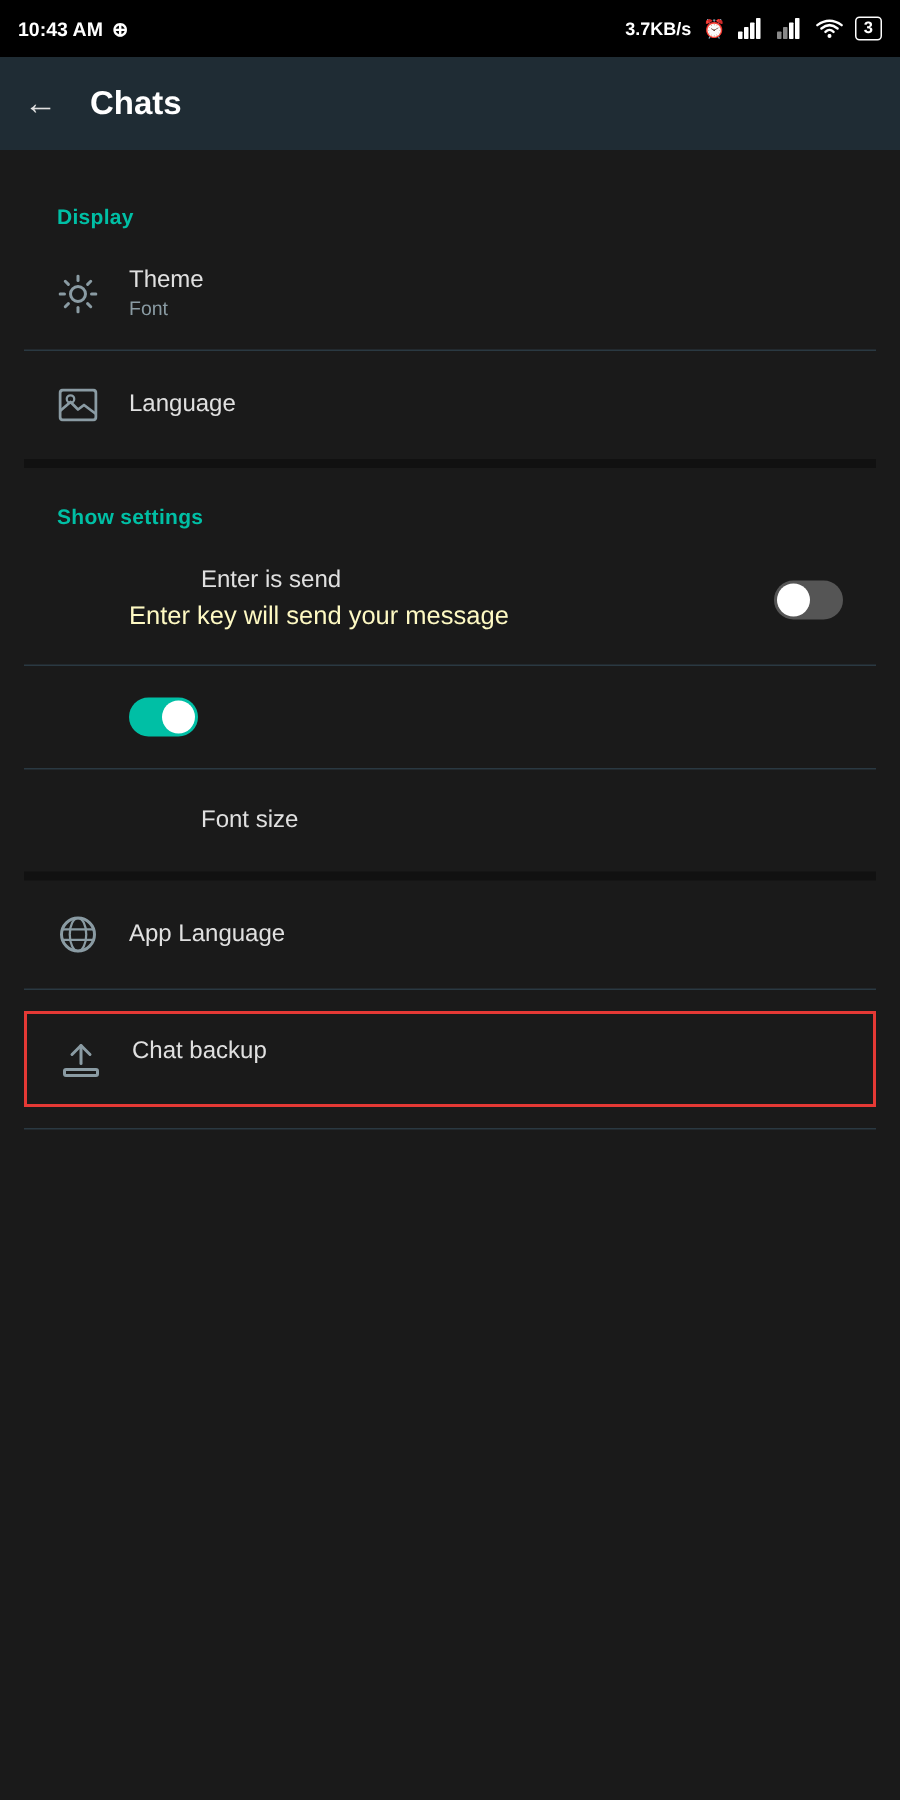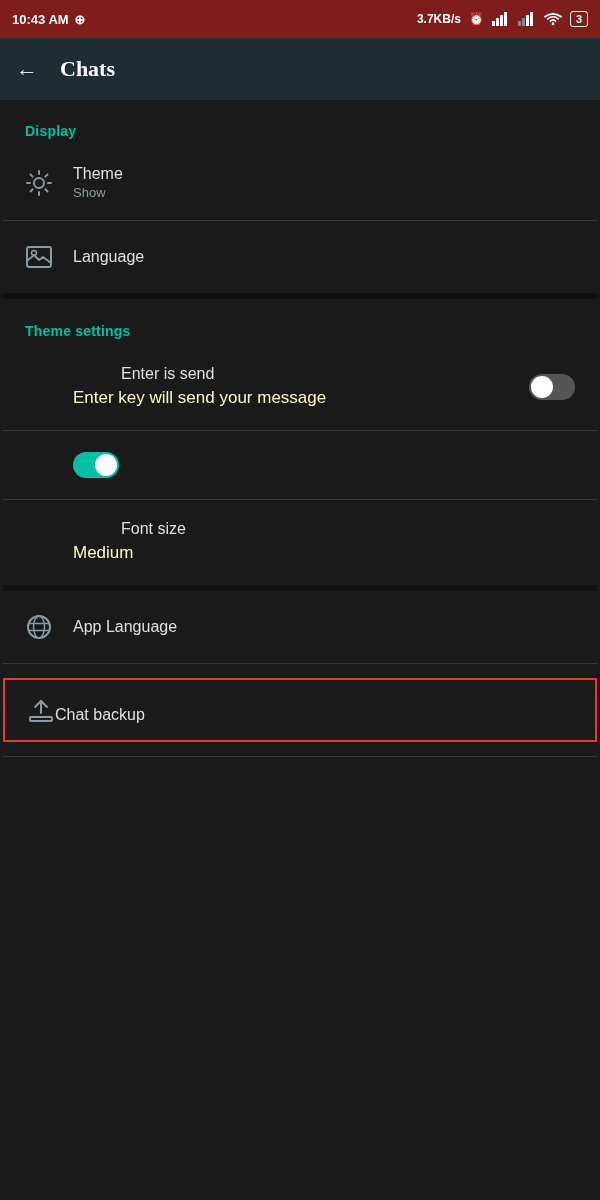--- a/index.html
+++ b/index.html
@@ -8,21 +8,21 @@
       width: 600px;
       min-height: 1200px;
       background: #1a1a1a;
       font-family: 'Segoe UI', Arial, sans-serif;
       color: #e0e0e0;
       position: relative;
     }
 
     
     .status-bar {
-      background: #7f1d1d;
+      background: #000000;
       height: 38px;
       display: flex;
       align-items: center;
       justify-content: space-between;
       padding: 0 12px;
       font-size: 13px;
       color: #fff;
       font-weight: 600;
     }
     .status-left { display: flex; align-items: center; gap: 6px; }
@@ -39,26 +39,25 @@
     }
     .header-back {
       color: #e0e0e0;
       font-size: 22px;
       cursor: pointer;
     }
     .header-title {
       font-size: 22px;
       font-weight: 600;
       color: #fff;
-      font-family: Liberation Serif, serif;
     }
 
     
     .content {
-      padding: 3px;
+      padding: 16px;
     }
 
     
     .section-label {
       padding: 20px 22px 10px 22px;
       font-size: 14px;
       font-weight: 600;
       color: #00bfa5;
       letter-spacing: 0.2px;
     }
@@ -150,22 +149,23 @@
     
     .section-divider {
       height: 6px;
       background: #111;
       margin: 4px 0;
     }
 
     
     .chat-backup-item {
       display: flex;
-      align-items: flex-end;
+      align-items: flex-start;
       padding: 16px 22px;
+      gap: 20px;
       cursor: pointer;
       min-height: 64px;
       border: 2px solid #e53935;
       margin: 14px 0;
     }
 
     
     svg { display: block; }
   </style>
 </head>
@@ -228,42 +228,42 @@
         <line x1="1" y1="13" x2="4" y2="13" stroke="#8a9ba3" stroke-width="2" stroke-linecap="round"></line>
         <line x1="22" y1="13" x2="25" y2="13" stroke="#8a9ba3" stroke-width="2" stroke-linecap="round"></line>
         <line x1="4.5" y1="4.5" x2="6.6" y2="6.6" stroke="#8a9ba3" stroke-width="2" stroke-linecap="round"></line>
         <line x1="19.4" y1="19.4" x2="21.5" y2="21.5" stroke="#8a9ba3" stroke-width="2" stroke-linecap="round"></line>
         <line x1="21.5" y1="4.5" x2="19.4" y2="6.6" stroke="#8a9ba3" stroke-width="2" stroke-linecap="round"></line>
         <line x1="6.6" y1="19.4" x2="4.5" y2="21.5" stroke="#8a9ba3" stroke-width="2" stroke-linecap="round"></line>
       </svg>
     </div>
     <div class="item-text">
       <div class="item-title">Theme</div>
-      <div class="item-subtitle">Show</div>
+      <div class="item-subtitle">Font</div>
     </div>
   </div>
 
   <div class="divider"></div>
 
   <div class="list-item">
     <div class="item-icon">
       <svg width="26" height="22" viewBox="0 0 26 22">
         <rect x="1" y="1" width="24" height="20" rx="2" fill="none" stroke="#8a9ba3" stroke-width="2"></rect>
         <circle cx="8" cy="7" r="2.5" fill="none" stroke="#8a9ba3" stroke-width="1.5"></circle>
         <polyline points="1,15 8,9 13,14 17,11 25,17" fill="none" stroke="#8a9ba3" stroke-width="1.8" stroke-linejoin="round"></polyline>
       </svg>
     </div>
     <div class="item-text">
       <div class="item-title">Language</div>
     </div>
   </div>
 
   <div class="section-divider"></div>
 
-  <div class="section-label">Theme settings</div>
+  <div class="section-label">Show settings</div>
 
   <div class="setting-row">
     <div class="setting-text">
       <div class="setting-title">Enter is send</div>
       <div class="setting-subtitle">Enter key will send your message</div>
     </div>
     <div class="toggle toggle-off">
       <div class="toggle-knob"></div>
     </div>
   </div>
@@ -274,21 +274,20 @@
     <div class="toggle toggle-on">
       <div class="toggle-knob"></div>
     </div>
   </div>
 
   <div class="divider"></div>
 
   <div class="setting-row">
     <div class="setting-text">
       <div class="setting-title">Font size</div>
-      <div class="setting-subtitle">Medium</div>
     </div>
   </div>
 
   <div class="section-divider"></div>
 
   <div class="list-item">
     <div class="item-icon">
       <svg width="26" height="26" viewBox="0 0 26 26">
         <circle cx="13" cy="13" r="11" fill="none" stroke="#8a9ba3" stroke-width="2"></circle>
         <ellipse cx="13" cy="13" rx="5.5" ry="11" fill="none" stroke="#8a9ba3" stroke-width="1.5"></ellipse>

